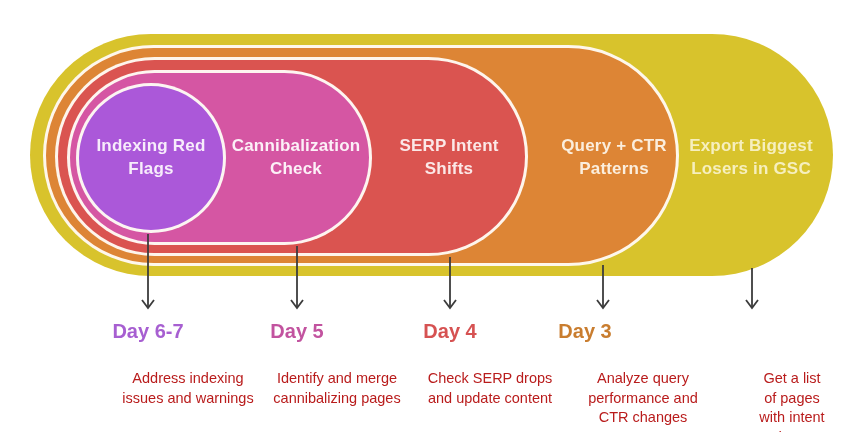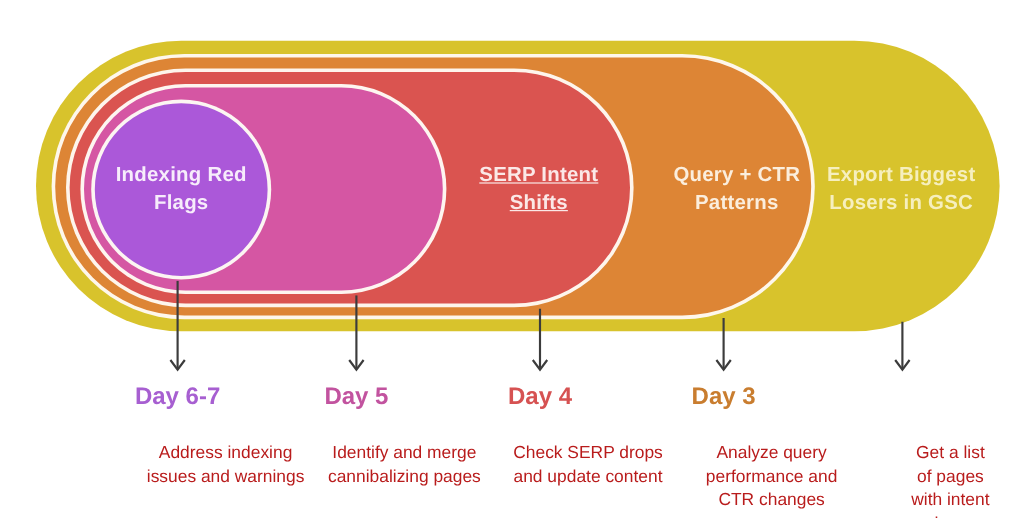--- a/index.html
+++ b/index.html
@@ -32,21 +32,21 @@
     width:150px;
     text-align:center;
     font-size:17px;
     font-weight:700;
     line-height:23px;
     white-space:pre-line;
     letter-spacing:.2px;
   }
   .label-0{left:151px;}
   .label-1{left:296px;}
-  .label-2{left:449px;text-decoration:underline;}
+  .label-2{left:449px;}
   .label-3{left:614px;}
   .label-4{left:751px; width:160px;}
 
   
   .arrow{position:absolute; width:16px; transform:translateX(-50%);}
   .arrow svg{display:block;}
   .arrow-0{left:148px; top:234px;}
   .arrow-1{left:297px; top:246px;}
   .arrow-2{left:450px; top:257px;}
   .arrow-3{left:603px; top:265px;}
@@ -58,21 +58,21 @@
     top:320px;
     transform:translateX(-50%);
     font-size:20px;
     font-weight:700;
     text-align:left;
     white-space:nowrap;
   }
   .day-0{left:148px;}
   .day-1{left:297px;}
   .day-2{left:450px;}
-  .day-3{left:603px;}
+  .day-3{left:585px;}
   .day-4{left:752px;}
 
   
   .desc{
     position:absolute;
     top:369px;
     transform:translateX(-50%);
     font-size:14.5px;
     line-height:19.5px;
     text-align:center;
@@ -92,20 +92,22 @@
 <div class="canvas">
 
   <div class="pill pill-4 pill-outer" style="background: rgb(216, 195, 44);"></div>
   <div class="pill pill-3" style="background: rgb(221, 133, 53);"></div>
   <div class="pill pill-2" style="background: rgb(218, 84, 80);"></div>
   <div class="pill pill-1" style="background: rgb(213, 86, 163);"></div>
   <div class="pill pill-0" style="background: rgb(171, 88, 217);"></div>
 
   <div class="pill-label label-0" style="color: rgb(247, 236, 251);">Indexing Red
 Flags</div>
+  <div class="pill-label label-1" style="color: rgb(252, 240, 247);">Cannibalization
+Check</div>
   <div class="pill-label label-2" style="color: rgb(251, 232, 231);">SERP Intent
 Shifts</div>
   <div class="pill-label label-3" style="color: rgb(251, 238, 221);">Query + CTR
 Patterns</div>
   <div class="pill-label label-4" style="color: rgb(246, 239, 190);">Export Biggest
 Losers in GSC</div>
 
   <div class="arrow arrow-0">
     <svg width="16" height="76" viewBox="0 0 16 76">
         <line x1="8" y1="0" x2="8" y2="73" stroke="#3c3c3c" stroke-width="1.8"></line>

